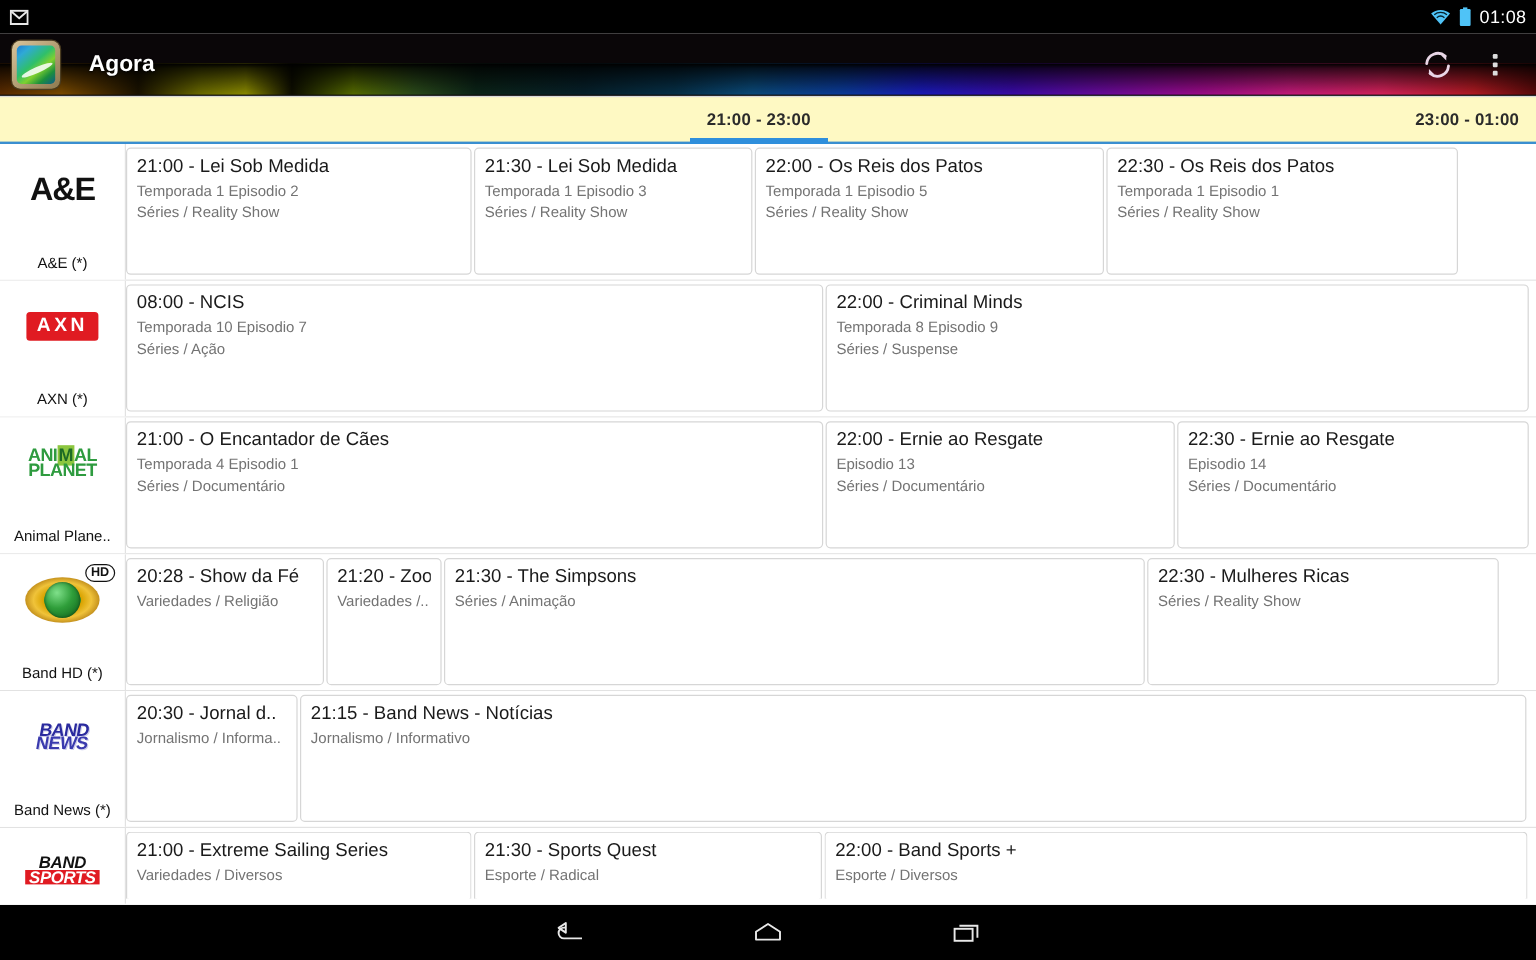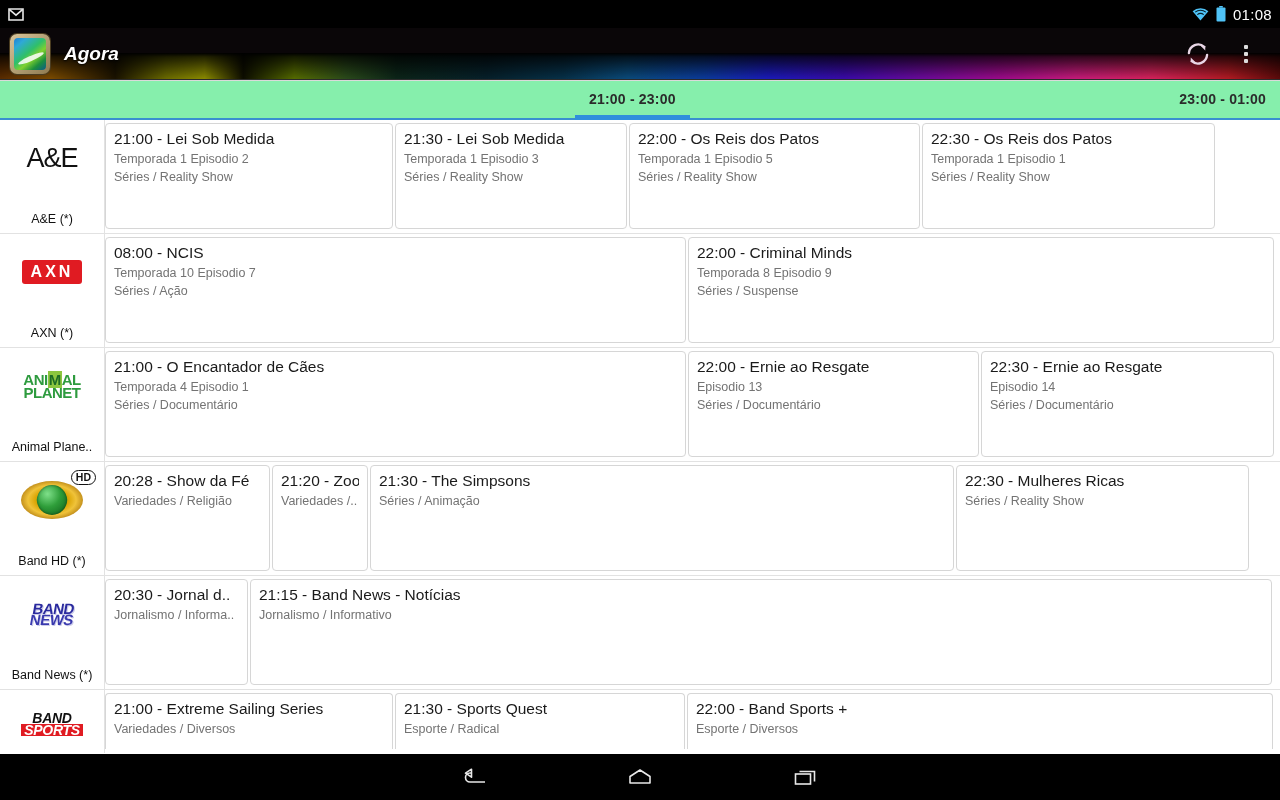--- a/index.html
+++ b/index.html
@@ -50,31 +50,31 @@
     width:100%; height:100%; border-radius:4px; position:relative; overflow:hidden;
     background:linear-gradient(140deg,#1f7fd6 0%,#2fa9d6 18%,#2fbf6a 45%,#7fd12f 62%,#1b8f3c 80%,#0d5a8a 100%);
   }
   .ab-logo-inner::after{
     content:""; position:absolute; left:8%; top:58%; width:86%; height:16%;
     background:rgba(255,255,255,.85); border-radius:50%;
     transform:rotate(-24deg);
   }
   .ab-title{
     position:relative; color:#fff; font-size:19px; font-weight:bold;
-    margin-left:14px; text-shadow:0 1px 2px rgba(0,0,0,.9);font-style:italic;
+    margin-left:24px; text-shadow:0 1px 2px rgba(0,0,0,.9);
   }
   .ab-spacer{ flex:1; }
   .ab-btn{ position:relative; width:48px; height:48px; display:flex; align-items:center; justify-content:center; }
   .refresh-ico{ width:28px; height:28px; display:block; }
   .ab-over{ display:flex; flex-direction:column; gap:3px; align-items:center; }
   .ab-over i{ width:4px; height:4px; background:#dcdcdc; border-radius:1px; display:block; }
 
   
   .tabstrip{
-    position:relative; height:40px; background:#86efac;
+    position:relative; height:40px; background:#fef9c3;
     border-bottom:2px solid #3a8fd0;
     display:flex; align-items:stretch;
   }
   .tabstrip::before{
     content:""; position:absolute; left:0; right:0; top:0; height:1px; background:#dadada;
   }
   .tab{
     position:relative; display:flex; align-items:center; justify-content:center;
     font-size:14px; color:#2b2b2b; font-weight:bold; letter-spacing:.2px;
     padding:0 14px; cursor:pointer;
@@ -119,21 +119,21 @@
 
   
   .hd-badge{
     position:absolute; right:6px; top:-2px;
     border:1.6px solid #111; border-radius:9px; padding:0 4px;
     font-size:10.5px; font-weight:bold; color:#111; line-height:13px;
     background:#fff;
   }
 
   
-  .logo-ae{ font-size:27px; font-weight:normal; color:#111; letter-spacing:-1px; font-family:"Liberation Sans",sans-serif; }
+  .logo-ae{ font-size:27px; font-weight:bold; color:#111; letter-spacing:-1px; font-family:"Liberation Sans",sans-serif; }
   .logo-axn{
     background:#e01b22; color:#fff; font-weight:bold; font-size:16px;
     letter-spacing:3px; padding:3px 9px; border-radius:3px;
     font-family:"Liberation Sans",sans-serif;
   }
   .logo-ap{ line-height:13px; text-align:center; }
   .logo-ap .l1{ font-size:15px; font-weight:bold; color:#2e9b3f; letter-spacing:-.5px;margin-top:42px; }
   .logo-ap .l1 .alt{ background:#8cc63f; color:#1d6b25; padding:0 1px; }
   .logo-ap .l2{ font-size:15px; font-weight:bold; color:#2e9b3f; letter-spacing:-.5px; }
   .logo-band .eye{

